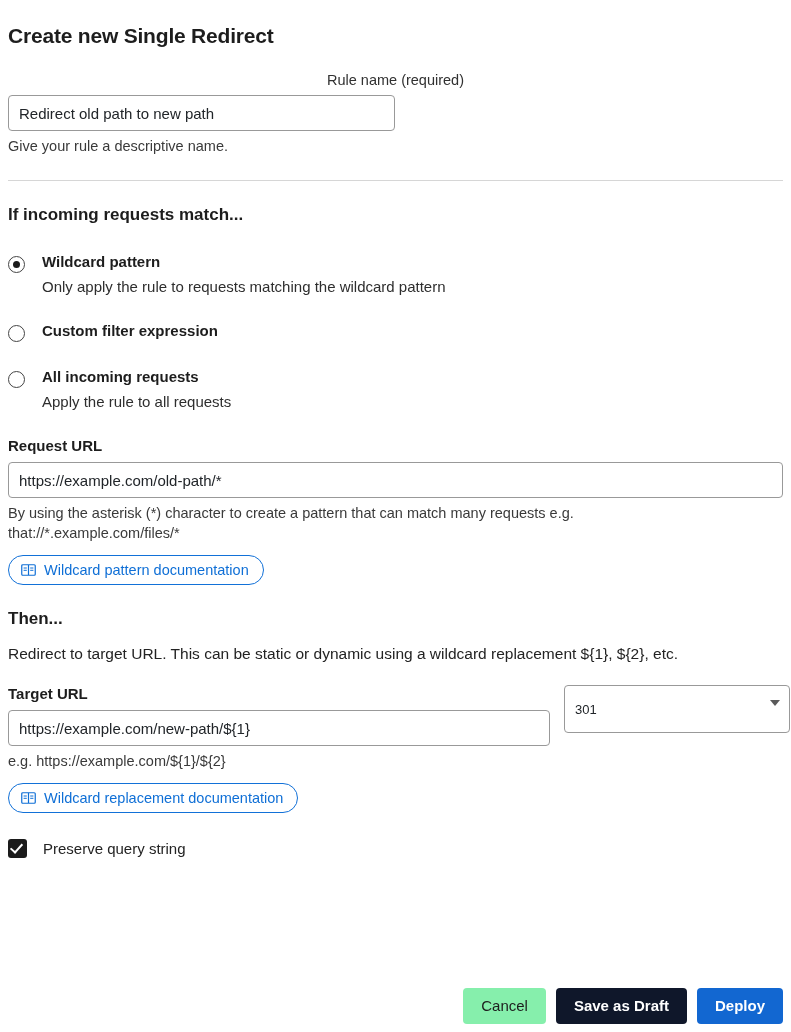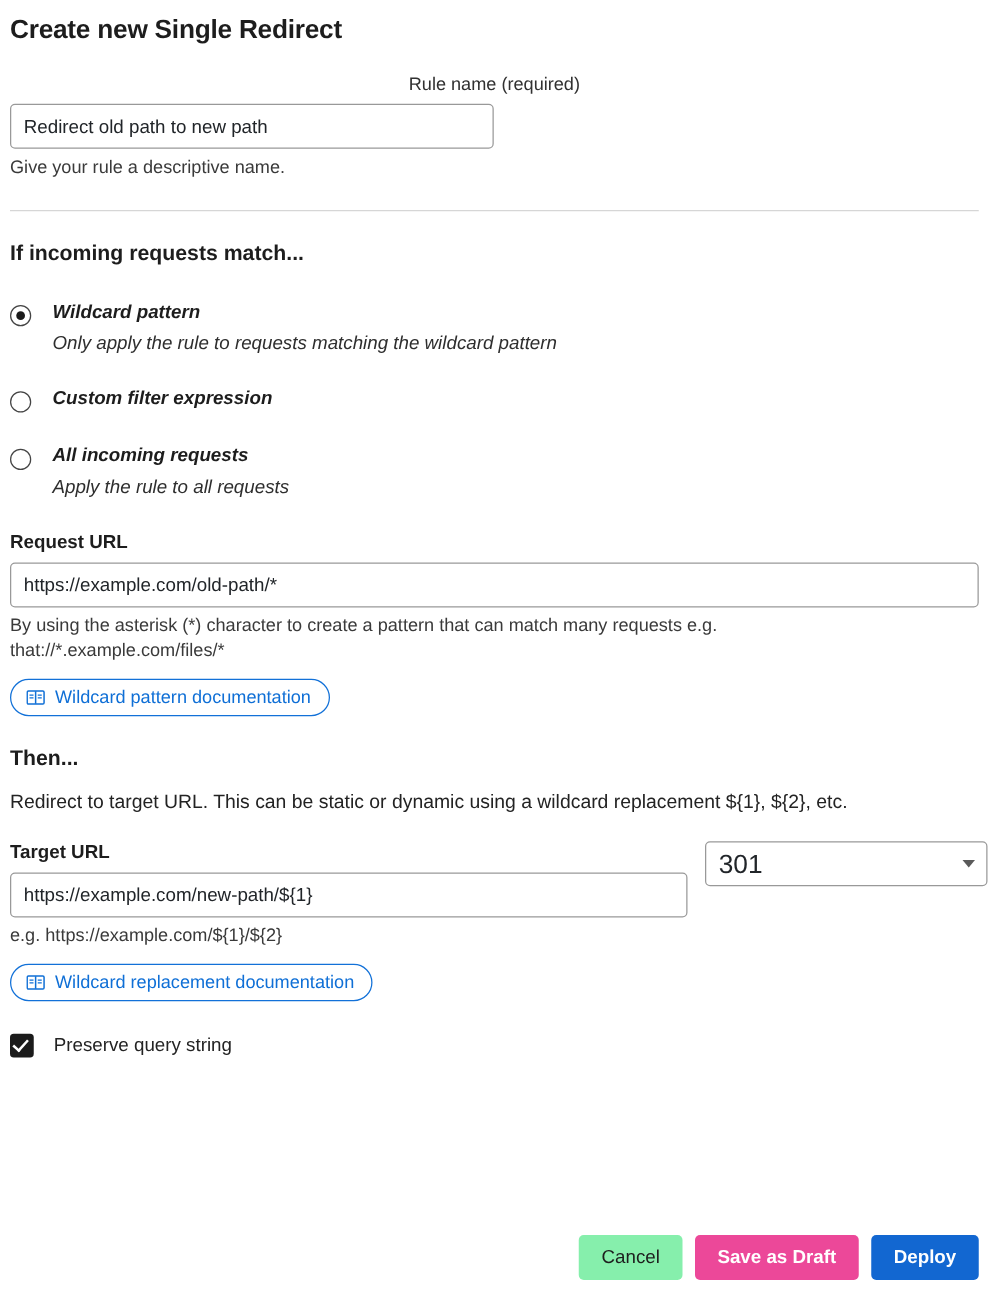--- a/index.html
+++ b/index.html
@@ -11,21 +11,21 @@
   body {
     width: 791px;
     height: 1032px;
     position: relative;
     font-family: "Liberation Sans", sans-serif;
     color: #212529;
     font-size: 15px;
     overflow: hidden;
   }
   .page {
-    padding: 4px 8px;
+    padding: 16px 8px;
     position: relative;
     height: 100%;
   }
   h1.page-title {
     font-size: 21px;
     font-weight: bold;
     margin: 0;
     padding: 8px 0 0 0;
     letter-spacing: -0.2px;
     color: #1d1d1d;
@@ -93,21 +93,20 @@
     position: absolute;
     left: 3.5px;
     top: 3.5px;
     width: 7px;
     height: 7px;
     border-radius: 50%;
     background: #1b1b1b;
   }
   .radio-texts {
     margin-left: 17px;
-    font-style: italic;
   }
   .radio-title {
     font-size: 15px;
     font-weight: bold;
     color: #1d1d1d;
     line-height: 1.2;
   }
   .radio-desc {
     font-size: 15px;
     color: #2e2e2e;
@@ -156,26 +155,26 @@
   .target-input {
     width: 542px;
   }
   .select-wrap {
     position: relative;
     width: 226px;
     height: 36px;
   }
   .select-box {
     width: 226px;
-    height: 36px;
+    height: 48px;
     border: 1px solid #999;
     border-radius: 4px;
     background: #fff;
     font-family: "Liberation Sans", sans-serif;
-    font-size: 21px;
+    font-size: 13px;
     color: #212529;
     padding: 6px 30px 6px 10px;
     appearance: none;
     -webkit-appearance: none;
     outline: none;
   }
   .select-arrow {
     position: absolute;
     right: 10px;
     top: 50%;
@@ -229,21 +228,21 @@
     border: none;
     padding: 9px 18px;
     cursor: pointer;
     line-height: 1.2;
   }
   .btn-cancel {
     background: #86efac;
     color: #1d1d1d;
   }
   .btn-draft {
-    background: #ec4899;
+    background: #0f172a;
     color: #fff;
     font-weight: bold;
   }
   .btn-deploy {
     background: #1267d1;
     color: #fff;
     font-weight: bold;
   }
 </style>
 </head>

